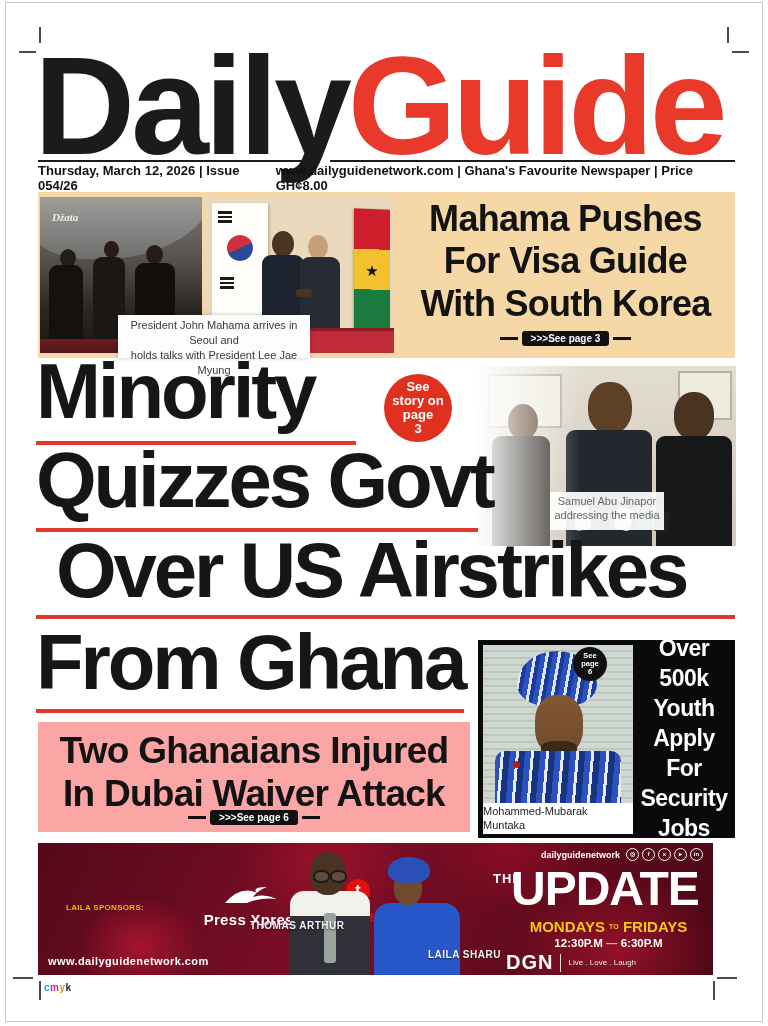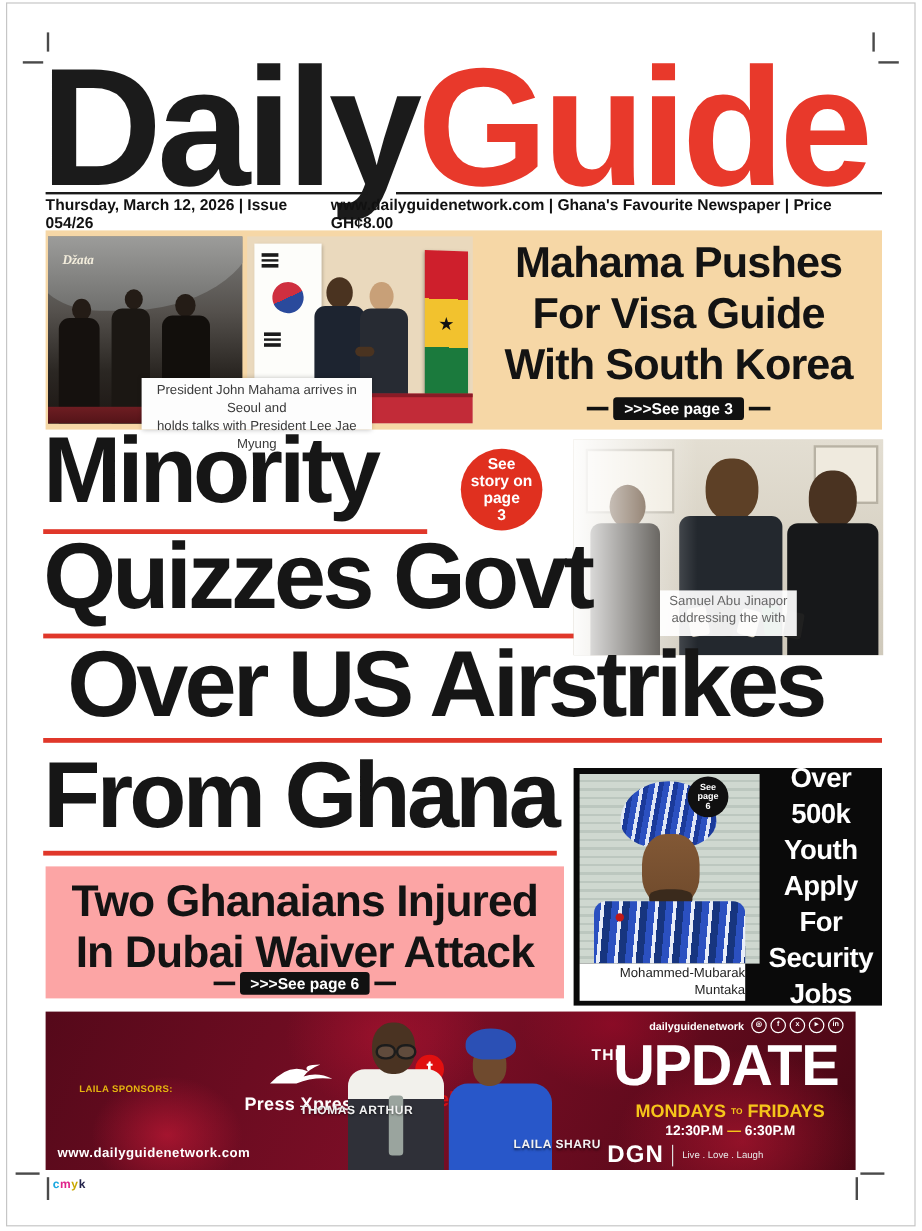--- a/index.html
+++ b/index.html
@@ -18,21 +18,21 @@
   .dateline{position:absolute;left:38px;top:163px;width:697px;display:flex;
             justify-content:space-between;font-size:13px;font-weight:bold;color:#111;}
 
   
   .topstrip{position:absolute;left:38px;top:192px;width:697px;height:166px;background:#f6d7a6;}
   .photo{position:absolute;overflow:hidden;}
   .ts-headline{position:absolute;left:362px;top:6px;width:331px;text-align:center;
                font-size:36px;font-weight:bold;letter-spacing:-0.02em;line-height:1.18;color:#131313;}
   .seebadge-row{position:absolute;display:flex;align-items:center;justify-content:center;gap:4px;}
   .seebadge-dash{width:18px;height:3px;background:#111;}
-  .seebadge{background:#111;color:#fff;font-size:13px;font-weight:bold;
+  .seebadge{background:#111;color:#fff;font-size:10px;font-weight:bold;
             padding:2px 9px;border-radius:3px;white-space:nowrap;}
   .ts-caption{position:absolute;left:80px;top:123px;width:192px;height:40px;background:#fdfdfd;
               font-size:11px;line-height:1.35;color:#3a3a3a;text-align:center;padding-top:3px;
               box-shadow:0 0 4px rgba(0,0,0,.25);}
 
   
   .p-air{left:2px;top:5px;width:162px;height:156px;
          background:linear-gradient(180deg,#7d7d7b 0%,#55514d 40%,#2b2723 72%,#1c1613 100%);}
   .plane{position:absolute;left:-12px;top:-8px;width:185px;height:70px;
          background:linear-gradient(#a2a2a0,#6f6f6d);border-radius:0 0 60% 30%/0 0 100% 55%;}
@@ -87,22 +87,22 @@
            background:repeating-linear-gradient(100deg,#2b50c0 0 5px,#dfe6f5 5px 8px,#1b3a9a 8px 12px);
            border-radius:50% 50% 42% 42%/60% 60% 40% 40%;}
   .mun-face{position:absolute;left:52px;top:50px;width:48px;height:60px;border-radius:42%;
             background:linear-gradient(#825835,#6f4a2c);}
   .mun-beard{position:absolute;left:58px;top:96px;width:36px;height:15px;border-radius:40%;background:#3a2a1c;}
   .mun-body{position:absolute;left:12px;top:106px;width:126px;height:52px;border-radius:10px 10px 0 0;
             background:repeating-linear-gradient(95deg,#2b50c0 0 6px,#e8edf8 6px 9px,#17357f 9px 15px);}
   .see6{position:absolute;left:95px;top:7px;width:34px;height:34px;border-radius:50%;background:#101010;
         color:#fff;font-size:7.5px;font-weight:bold;line-height:1.1;text-align:center;
         display:flex;flex-direction:column;justify-content:center;z-index:3;}
-  .mun-caption{position:absolute;left:5px;top:163px;width:138px;height:30px;background:#fff;
-               font-size:11px;line-height:1.3;text-align:right;color:#222;padding-top:1px;}
+  .mun-caption{position:absolute;left:5px;top:163px;width:150px;height:30px;background:#fff;
+               font-size:11px;line-height:1.3;text-align:left;color:#222;padding-top:1px;}
   .side-headline{position:absolute;left:157px;top:2px;width:98px;height:194px;display:flex;
                  flex-direction:column;justify-content:center;text-align:center;color:#fff;
                  font-size:23px;font-weight:bold;letter-spacing:-0.02em;line-height:1.3;}
 
   
   .banner{position:absolute;left:38px;top:843px;width:675px;height:132px;overflow:hidden;color:#fff;
     background:
       radial-gradient(90px 70px at 15% 78%,rgba(226,30,62,.5),transparent 70%),
       radial-gradient(120px 90px at 42% 15%,rgba(205,22,55,.4),transparent 70%),
       radial-gradient(150px 110px at 86% 82%,rgba(222,28,60,.45),transparent 70%),
@@ -229,21 +229,21 @@
     <div class="sil-head" style="left:196px;top:26px;width:40px;height:48px;background:#4a3321;border-radius:46%;"></div>
     <div class="sil-body" style="left:178px;top:70px;width:76px;height:110px;background:#17181a;"></div>
     <div class="mic" style="left:96px;top:140px;width:16px;height:24px;background:#cfc8b8;transform:rotate(-10deg);"></div>
     <div class="mic" style="left:116px;top:138px;width:18px;height:26px;background:#1a1a1a;transform:rotate(5deg);"></div>
     <div class="mic" style="left:138px;top:142px;width:16px;height:22px;background:#d8d0c0;transform:rotate(15deg);"></div>
     <div class="mic" style="left:158px;top:139px;width:14px;height:24px;background:#1a6a3a;transform:rotate(-6deg);"></div>
     <div class="mic" style="left:176px;top:144px;width:15px;height:22px;background:#202020;transform:rotate(10deg);"></div>
     <div class="jin-fade"></div>
     <div class="jin-caption">
       <div>Samuel Abu Jinapor</div>
-      <div>addressing the with</div>
+      <div>addressing the media</div>
     </div>
   </div>
 
   <div class="lead-line" style="top:352px;">Minority</div>
   <div class="red-ul" style="top:441px;width:320px;"></div>
   <div class="circle-badge">
     <div>See</div>
     <div>story on</div>
     <div>page</div>
     <div>3</div>

